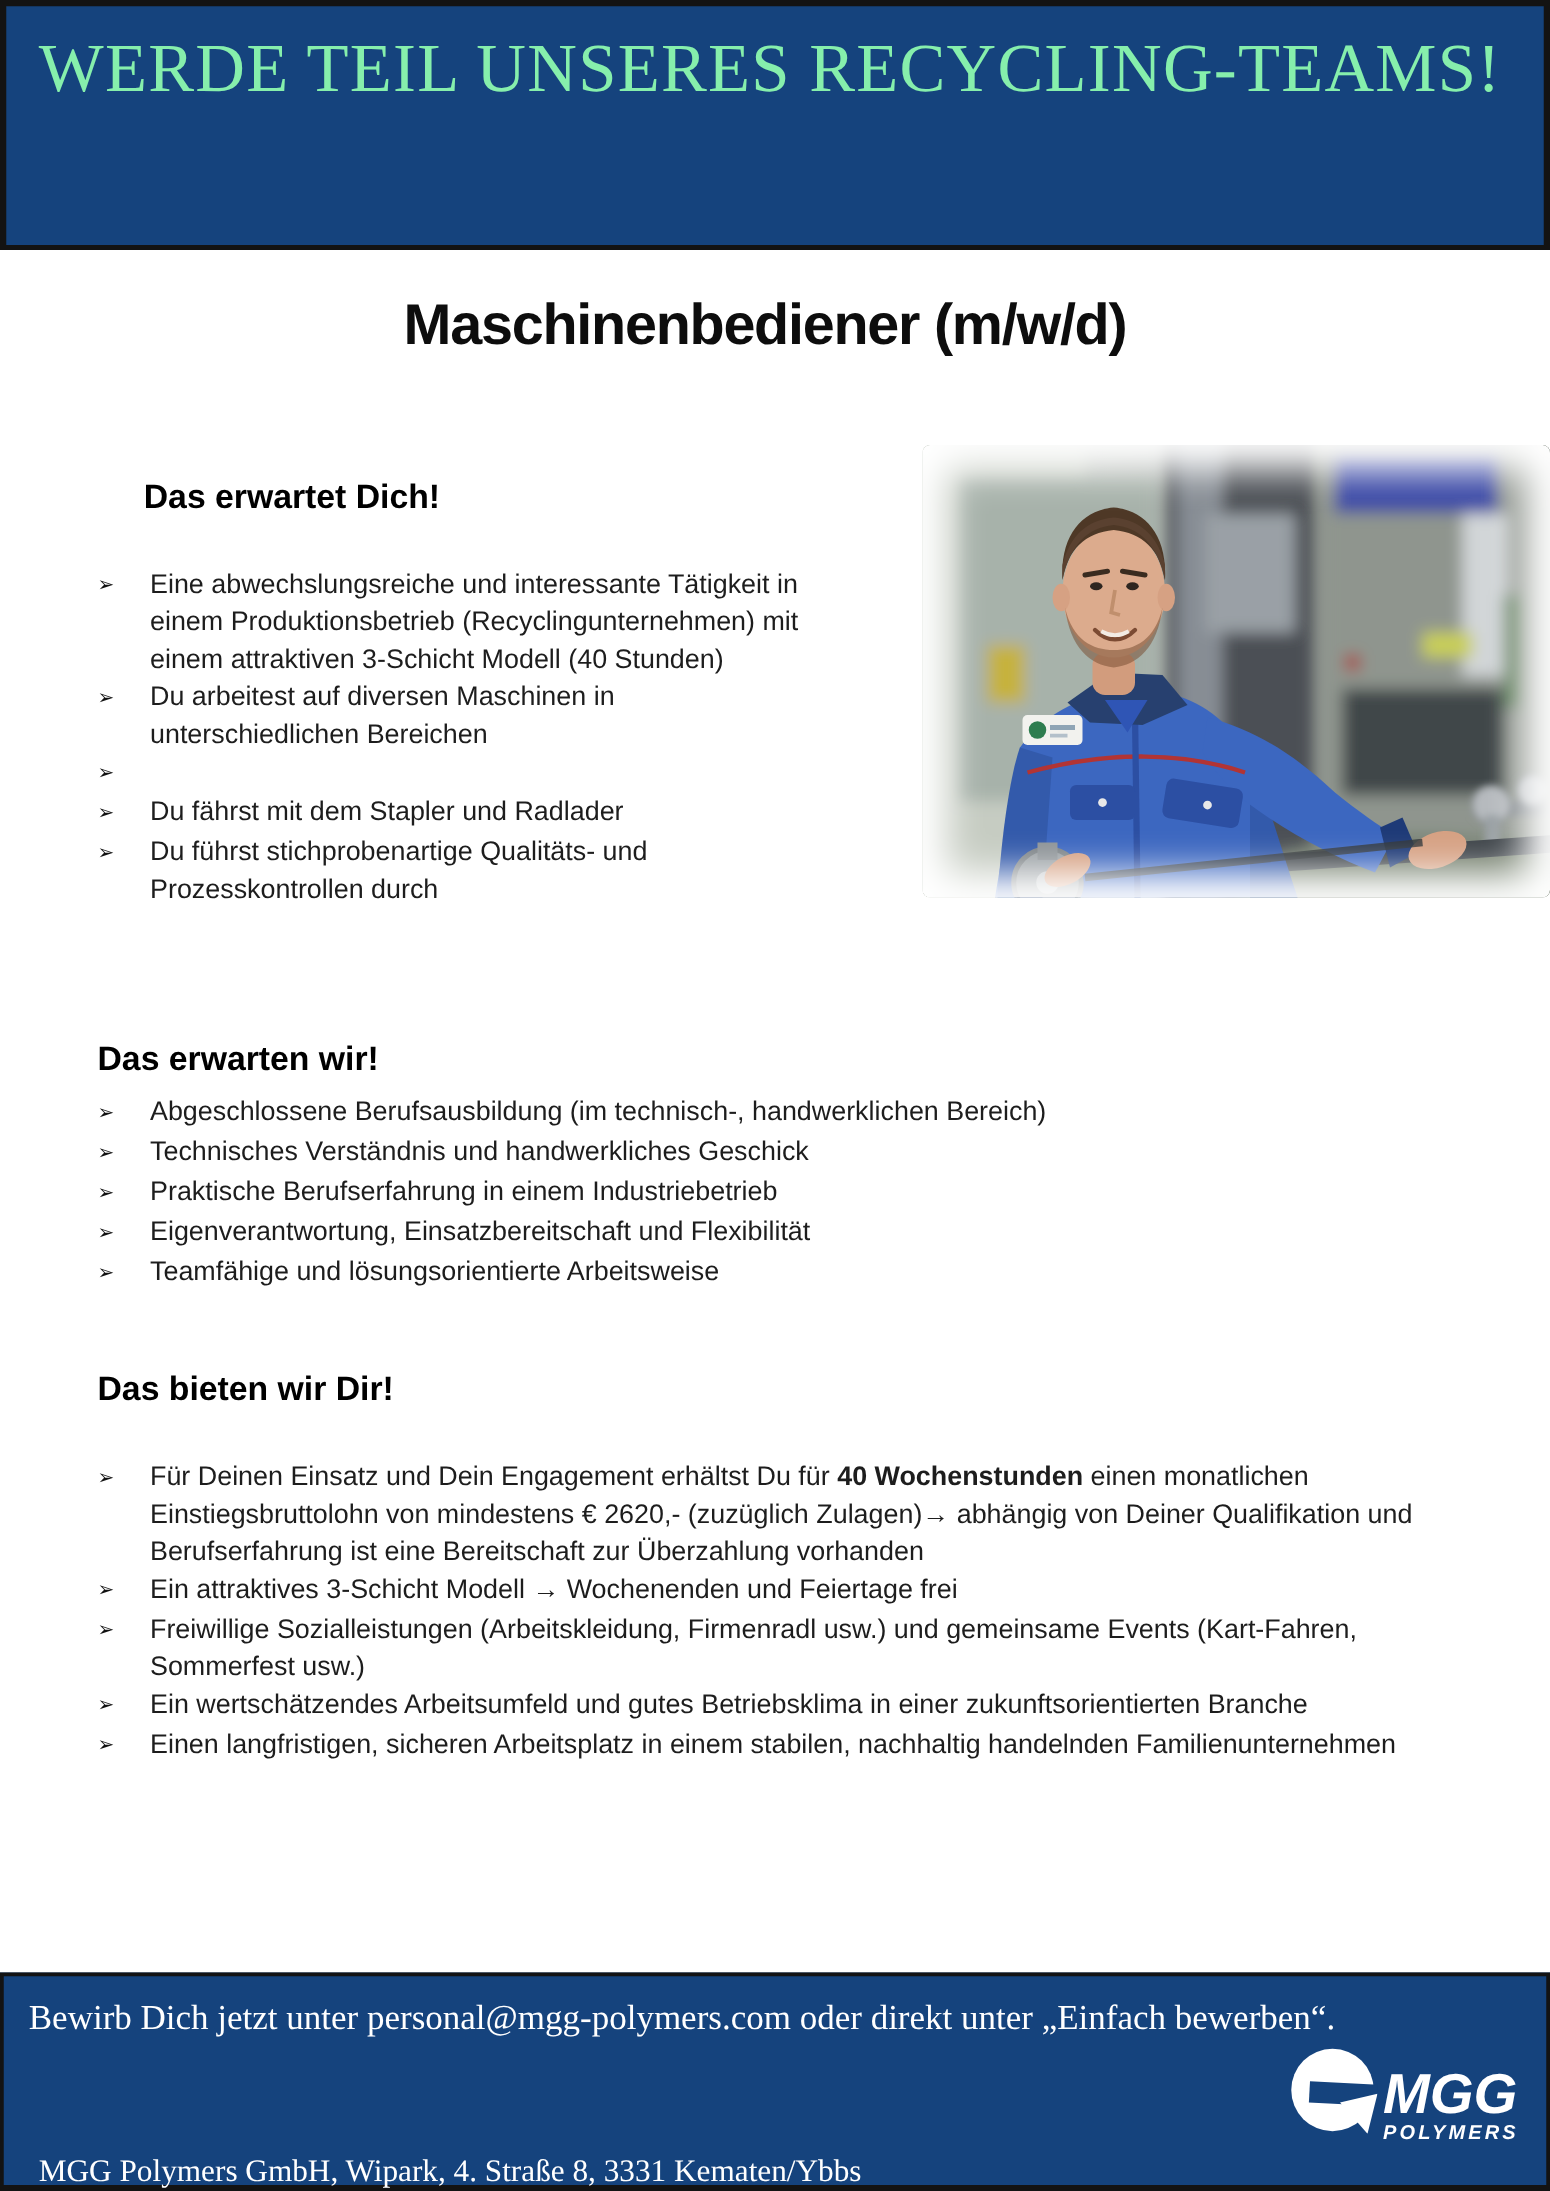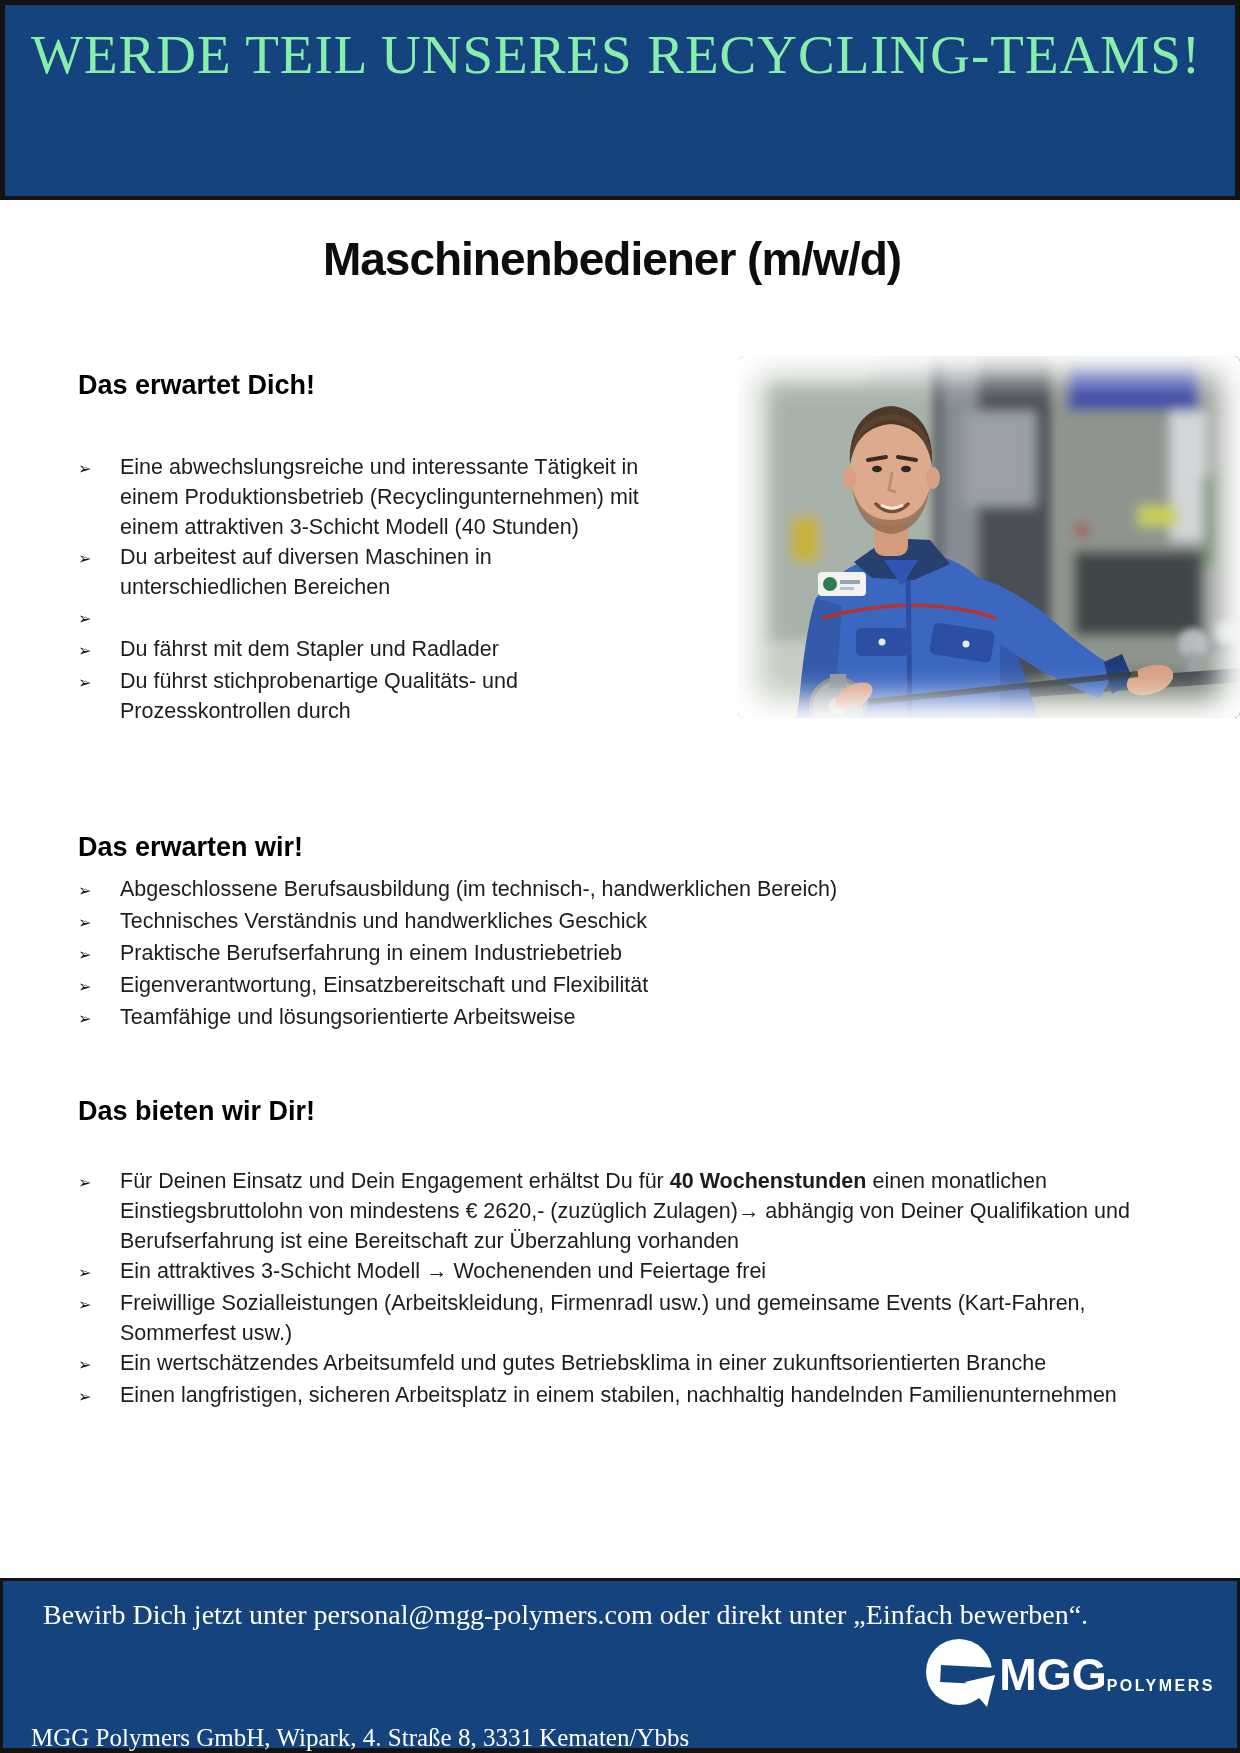--- a/index.html
+++ b/index.html
@@ -18,44 +18,44 @@
           font-size:46px;font-weight:700;color:#0d0d0d;letter-spacing:-1px;}
 
   
   .photo{position:absolute;left:738px;top:356px;width:502px;height:362px;border-radius:6px;overflow:hidden;}
   .photo svg{display:block;}
   .photo-fade{position:absolute;inset:0;pointer-events:none;border-radius:6px;
           box-shadow:inset 0 0 30px 20px #ffffff;}
 
   
   .section-heading{position:absolute;left:78px;font-size:27px;font-weight:700;color:#000;}
-  .h-s1{top:370px;} .h-s2{top:832px;} .h-s3{top:1096px;}
+  .h-s1{top:382px;margin-left:37px;} .h-s2{top:832px;} .h-s3{top:1096px;}
 
   ul.jlist{position:absolute;left:78px;margin:0;padding:0;list-style:none;
            font-size:21.5px;line-height:30px;color:#1d1d1d;}
   .l-s1{top:452px;width:578px;}
   .l-s2{top:874px;width:1000px;}
   .l-s3{top:1166px;width:1085px;line-height:29px;}
   ul.jlist li{display:flex;align-items:flex-start;}
   ul.jlist .mk{flex:0 0 42px;font-size:16px;padding-top:2px;color:#111;}
   ul.jlist .tx{flex:1 1 auto;}
   ul.jlist b{font-weight:700;}
 
   
   .footer{position:absolute;left:0;top:1578px;width:1240px;height:175px;background:#15437D;
           border:3px solid #131313;border-bottom-width:5px;box-sizing:border-box;color:#fff;
           font-family:"Liberation Serif","DejaVu Serif",serif;}
-  .f-line1{position:absolute;left:40px;top:18px;font-size:28px;white-space:nowrap;}
+  .f-line1{position:absolute;left:20px;top:18px;font-size:28px;white-space:nowrap;}
   .f-line1 a{color:#ffffff;text-decoration:none;}
   .f-addr{position:absolute;left:28px;top:82px;font-size:25px;line-height:30px;white-space:pre-wrap;}
 
   .logo{position:absolute;right:22px;top:56px;display:flex;align-items:flex-start;}
   .logo-mark{width:70px;height:70px;margin-right:4px;}
-  .logo-text{display:flex;flex-direction:row;margin-top:18px;
-             font-family:"Liberation Sans","DejaVu Sans",sans-serif;}
+  .logo-text{display:flex;flex-direction:column;margin-top:18px;
+             font-family:"Liberation Sans","DejaVu Sans",sans-serif;font-style:italic;}
   .logo-mgg{font-size:45px;font-weight:700;line-height:40px;letter-spacing:0px;}
   .logo-poly{font-size:16px;font-weight:700;letter-spacing:2.5px;margin-top:3px;align-self:flex-end;}
 </style>
 </head>
 <body>
 
 <div class="page">
 
   <div class="banner">
     <div class="banner-title">WERDE TEIL UNSERES RECYCLING-TEAMS!</div>

